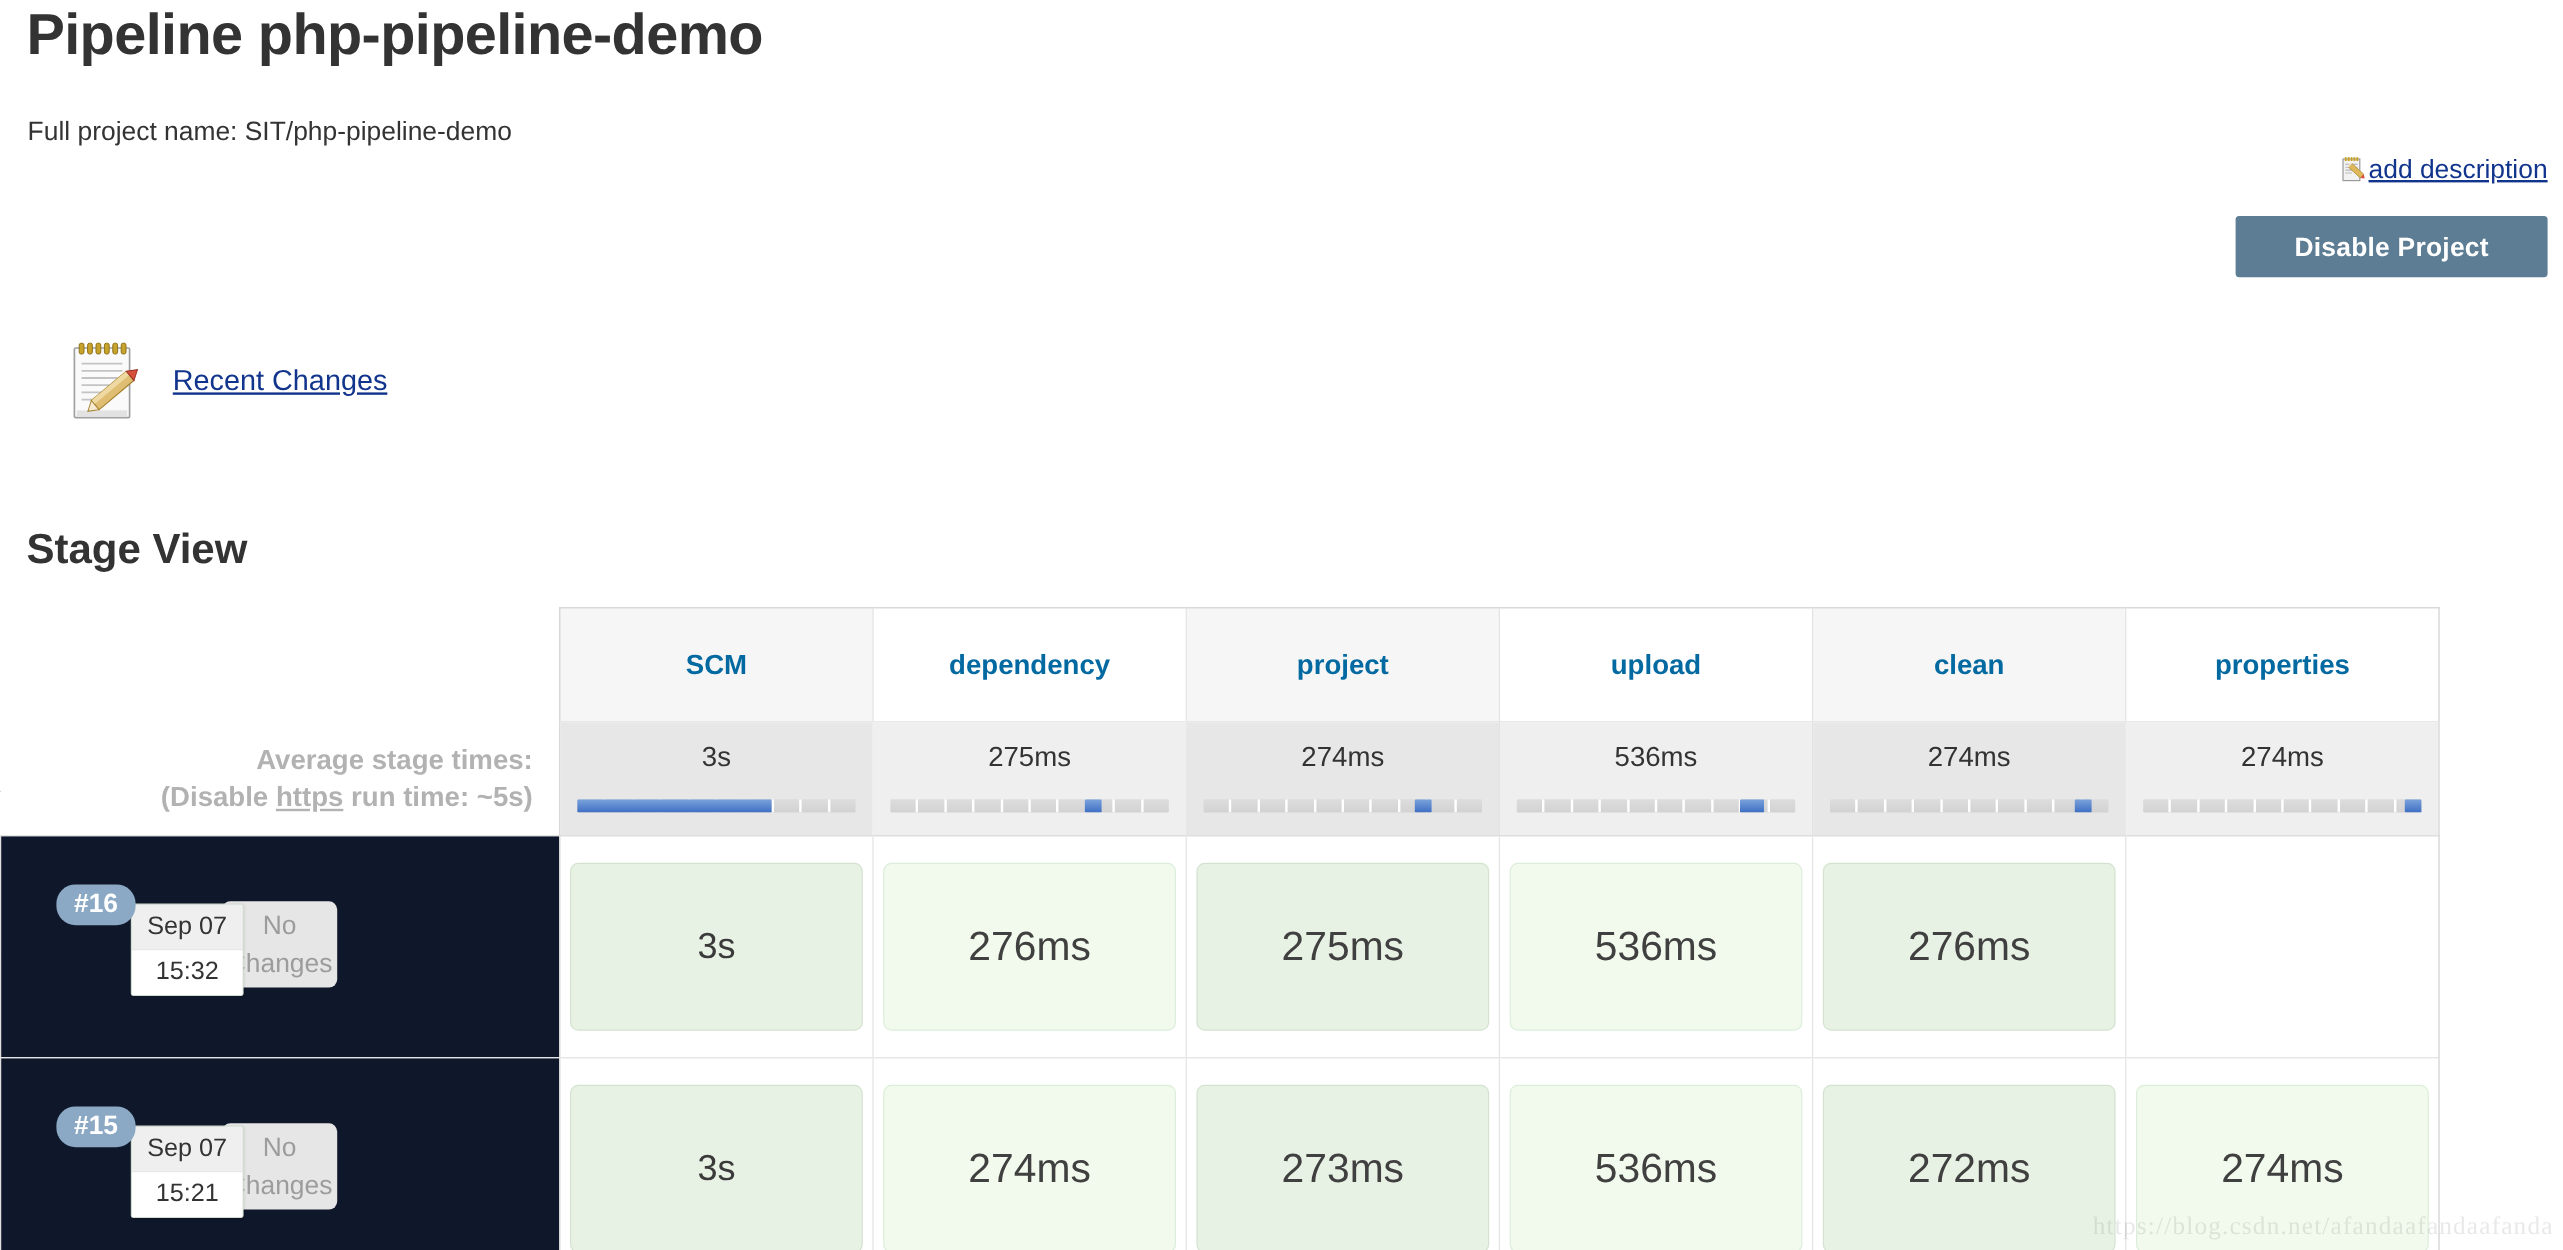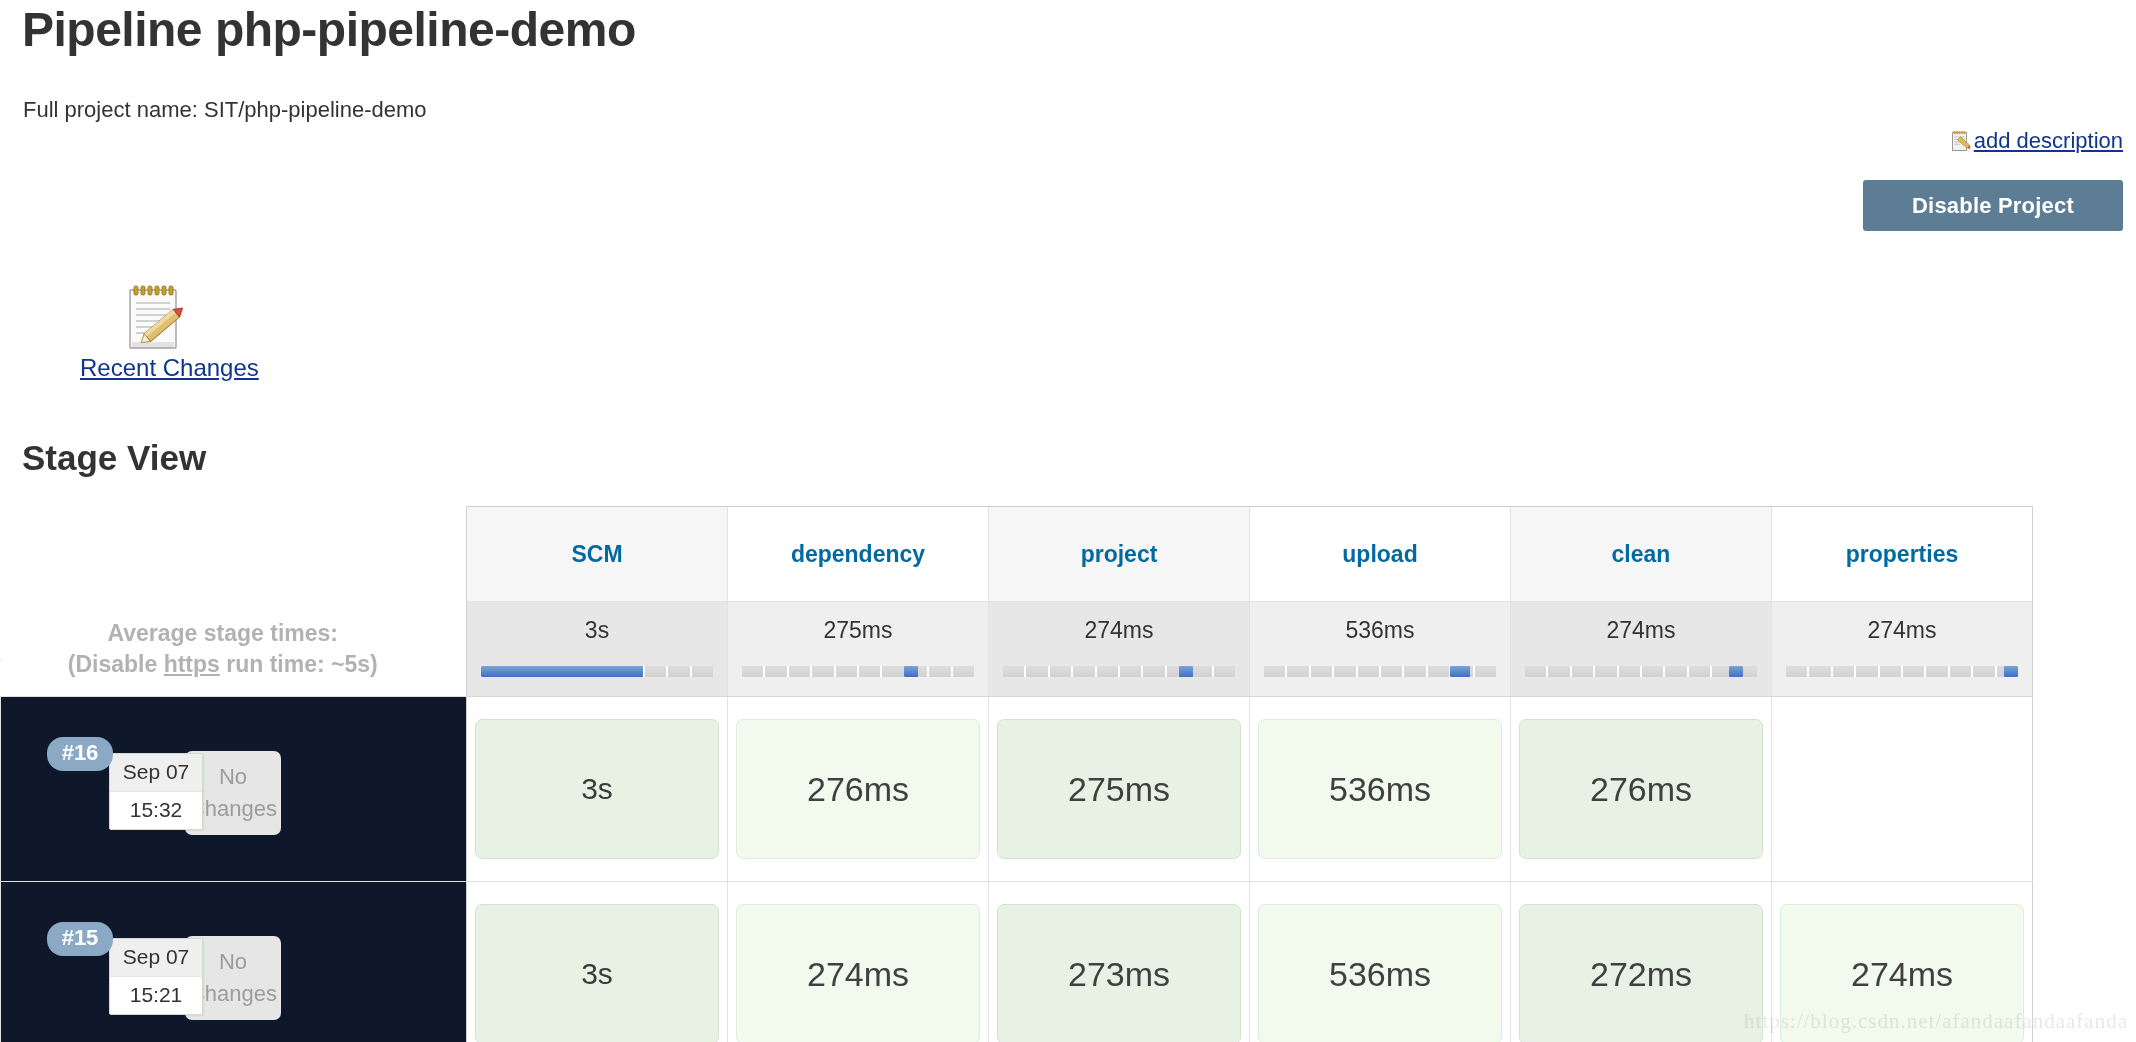--- a/index.html
+++ b/index.html
@@ -78,21 +78,20 @@
     letter-spacing: 0.2px;
   }
 
   
   .recent-changes-row {
     position: absolute;
     left: 58px;
     top: 282px;
     display: flex;
     align-items: center;
-    flex-direction: column;
   }
   .notepad-icon {
     width: 64px;
     height: 72px;
     position: relative;
     flex: none;
   }
   .recent-changes-link {
     font-size: 24px;
     color: #11348c;
@@ -161,21 +160,21 @@
     border-left: 1px solid #e3e3e3;
     border-top: 1px solid #cfcfcf;
     background: #ffffff;
   }
   .hdr-cell.alt { background: #f6f6f6; }
   .hdr-cell.first { border-left: 1px solid #cfcfcf; }
   .hdr-cell.last { border-right: 1px solid #cfcfcf; }
 
   
   .avg-label-cell {
-    text-align: center;
+    text-align: right;
     vertical-align: middle;
     padding-right: 22px;
     color: #b2b2b2;
     font-size: 23px;
     font-weight: bold;
     line-height: 31px;
     background: #ffffff;
     border: none;
   }
   .avg-label-cell u { text-decoration: underline; }
@@ -285,21 +284,21 @@
     text-align: center;
     font-size: 21px;
     color: #333333;
     padding: 6px 0 7px 0;
   }
   .build-changes {
     position: absolute;
     left: 168px;
     top: 38px;
     width: 96px;
-    height: 84px;
+    height: 72px;
     background: #e6e6e6;
     border-radius: 7px;
     color: #9c9c9c;
     font-size: 22px;
     display: flex;
     align-items: center;
     justify-content: center;
     text-align: center;
     line-height: 32px;
     z-index: 1;

